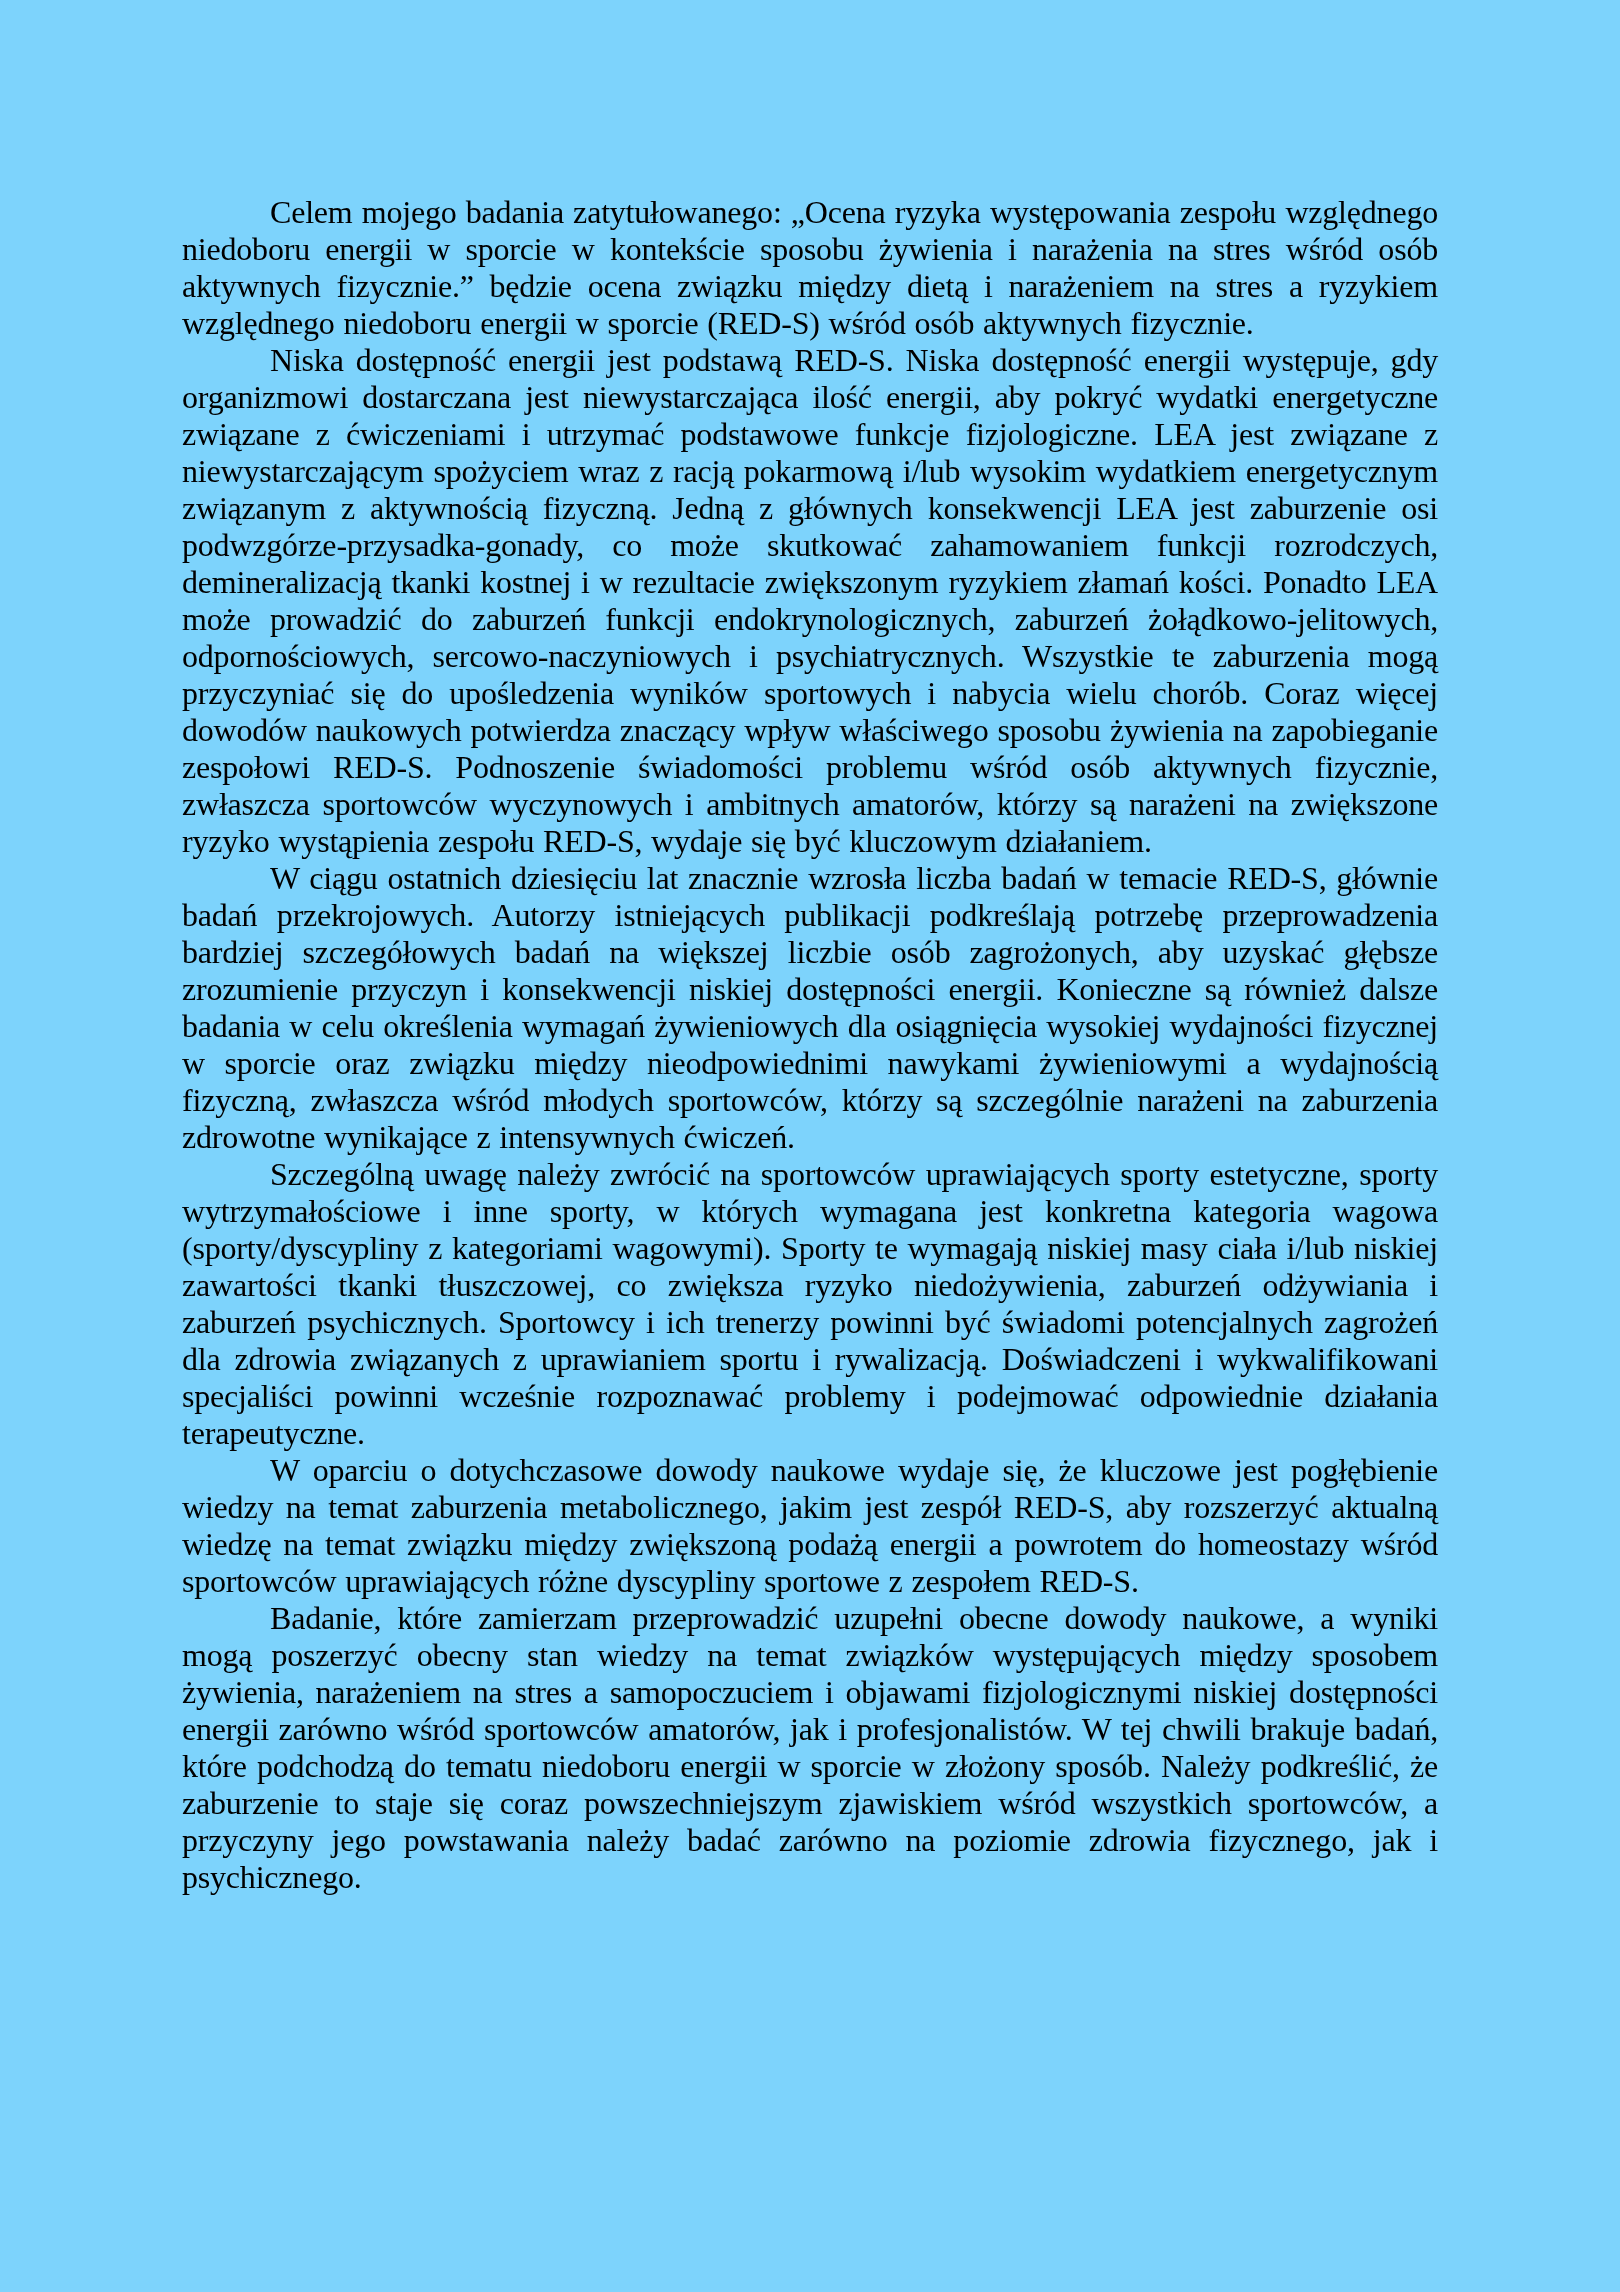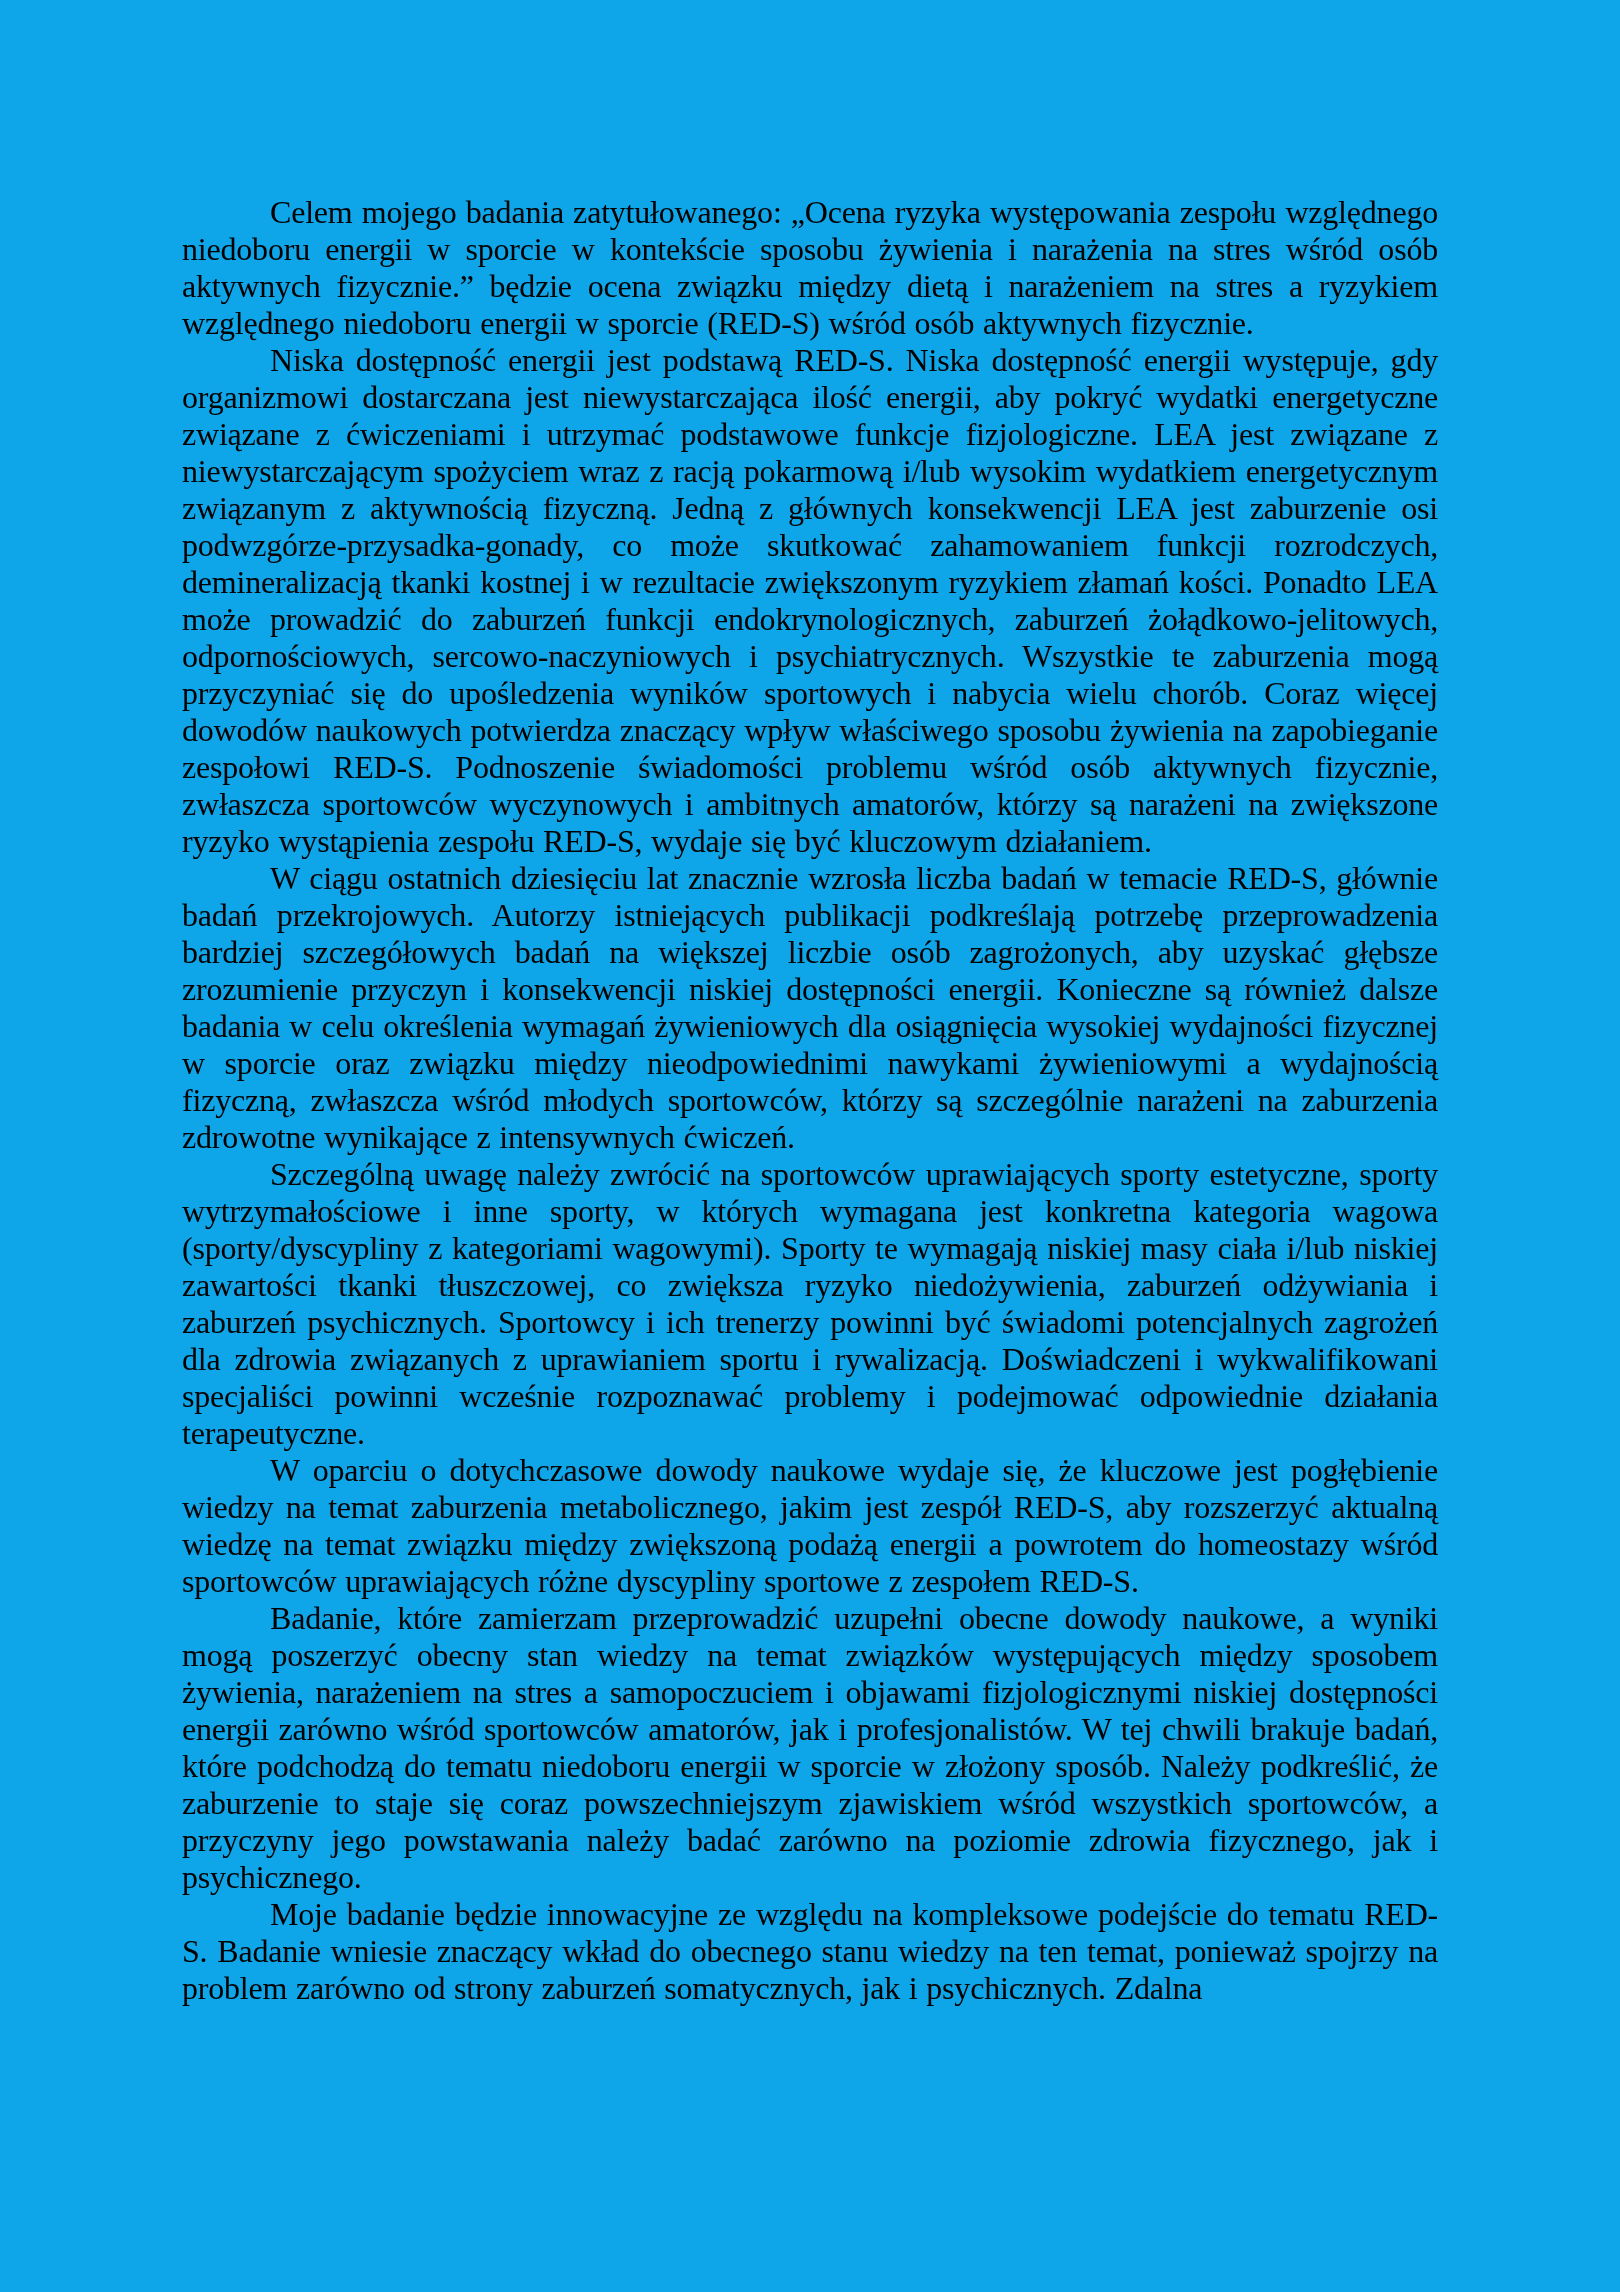--- a/index.html
+++ b/index.html
@@ -5,21 +5,21 @@
   html, body {
     margin: 0;
     padding: 0;
     background: #ffffff;
   }
   .page {
     position: relative;
     width: 1620px;
     height: 2293px;
     margin: 0 auto;
-    background: #0ea5e9;
+    background: #7dd3fc;
     box-sizing: border-box;
     padding: 194px 182px 0 182px;
     overflow: hidden;
   }
   .doc-body p {
     margin: 0;
     font-family: "Liberation Serif", "DejaVu Serif", serif;
     font-size: 32px;
     line-height: 37px;
     color: #000000;
@@ -33,16 +33,15 @@
 <body>
 
 <div class="page">
   <div class="doc-body">
     <p>Celem mojego badania zatytułowanego: „Ocena ryzyka występowania zespołu względnego niedoboru energii w sporcie w kontekście sposobu żywienia i narażenia na stres wśród osób aktywnych fizycznie.” będzie ocena związku między dietą i narażeniem na stres a ryzykiem względnego niedoboru energii w sporcie (RED-S) wśród osób aktywnych fizycznie.</p>
     <p>Niska dostępność energii jest podstawą RED-S. Niska dostępność energii występuje, gdy organizmowi dostarczana jest niewystarczająca ilość energii, aby pokryć wydatki energetyczne związane z ćwiczeniami i utrzymać podstawowe funkcje fizjologiczne. LEA jest związane z niewystarczającym spożyciem wraz z racją pokarmową i/lub wysokim wydatkiem energetycznym związanym z aktywnością fizyczną. Jedną z głównych konsekwencji LEA jest zaburzenie osi podwzgórze-przysadka-gonady, co może skutkować zahamowaniem funkcji rozrodczych, demineralizacją tkanki kostnej i w rezultacie zwiększonym ryzykiem złamań kości. Ponadto LEA może prowadzić do zaburzeń funkcji endokrynologicznych, zaburzeń żołądkowo-jelitowych, odpornościowych, sercowo-naczyniowych i psychiatrycznych. Wszystkie te zaburzenia mogą przyczyniać się do upośledzenia wyników sportowych i nabycia wielu chorób. Coraz więcej dowodów naukowych potwierdza znaczący wpływ właściwego sposobu żywienia na zapobieganie zespołowi RED-S. Podnoszenie świadomości problemu wśród osób aktywnych fizycznie, zwłaszcza sportowców wyczynowych i ambitnych amatorów, którzy są narażeni na zwiększone ryzyko wystąpienia zespołu RED-S, wydaje się być kluczowym działaniem.</p>
     <p>W ciągu ostatnich dziesięciu lat znacznie wzrosła liczba badań w temacie RED-S, głównie badań przekrojowych. Autorzy istniejących publikacji podkreślają potrzebę przeprowadzenia bardziej szczegółowych badań na większej liczbie osób zagrożonych, aby uzyskać głębsze zrozumienie przyczyn i konsekwencji niskiej dostępności energii. Konieczne są również dalsze badania w celu określenia wymagań żywieniowych dla osiągnięcia wysokiej wydajności fizycznej w sporcie oraz związku między nieodpowiednimi nawykami żywieniowymi a wydajnością fizyczną, zwłaszcza wśród młodych sportowców, którzy są szczególnie narażeni na zaburzenia zdrowotne wynikające z intensywnych ćwiczeń.</p>
     <p>Szczególną uwagę należy zwrócić na sportowców uprawiających sporty estetyczne, sporty wytrzymałościowe i inne sporty, w których wymagana jest konkretna kategoria wagowa (sporty/dyscypliny z kategoriami wagowymi). Sporty te wymagają niskiej masy ciała i/lub niskiej zawartości tkanki tłuszczowej, co zwiększa ryzyko niedożywienia, zaburzeń odżywiania i zaburzeń psychicznych. Sportowcy i ich trenerzy powinni być świadomi potencjalnych zagrożeń dla zdrowia związanych z uprawianiem sportu i rywalizacją. Doświadczeni i wykwalifikowani specjaliści powinni wcześnie rozpoznawać problemy i podejmować odpowiednie działania terapeutyczne.</p>
     <p>W oparciu o dotychczasowe dowody naukowe wydaje się, że kluczowe jest pogłębienie wiedzy na temat zaburzenia metabolicznego, jakim jest zespół RED-S, aby rozszerzyć aktualną wiedzę na temat związku między zwiększoną podażą energii a powrotem do homeostazy wśród sportowców uprawiających różne dyscypliny sportowe z zespołem RED-S.</p>
     <p>Badanie, które zamierzam przeprowadzić uzupełni obecne dowody naukowe, a wyniki mogą poszerzyć obecny stan wiedzy na temat związków występujących między sposobem żywienia, narażeniem na stres a samopoczuciem i objawami fizjologicznymi niskiej dostępności energii zarówno wśród sportowców amatorów, jak i profesjonalistów. W tej chwili brakuje badań, które podchodzą do tematu niedoboru energii w sporcie w złożony sposób. Należy podkreślić, że zaburzenie to staje się coraz powszechniejszym zjawiskiem wśród wszystkich sportowców, a przyczyny jego powstawania należy badać zarówno na poziomie zdrowia fizycznego, jak i psychicznego.</p>
-    <p>Moje badanie będzie innowacyjne ze względu na kompleksowe podejście do tematu RED-S. Badanie wniesie znaczący wkład do obecnego stanu wiedzy na ten temat, ponieważ spojrzy na problem zarówno od strony zaburzeń somatycznych, jak i psychicznych. Zdalna</p>
   </div>
 </div>
 
 
 </body></html>

